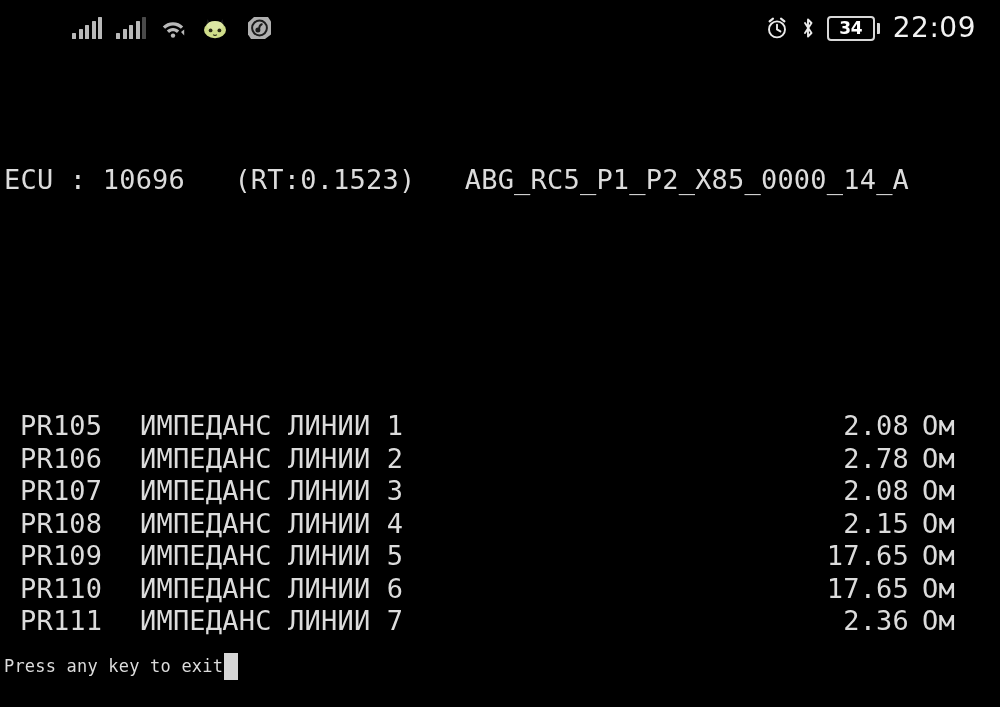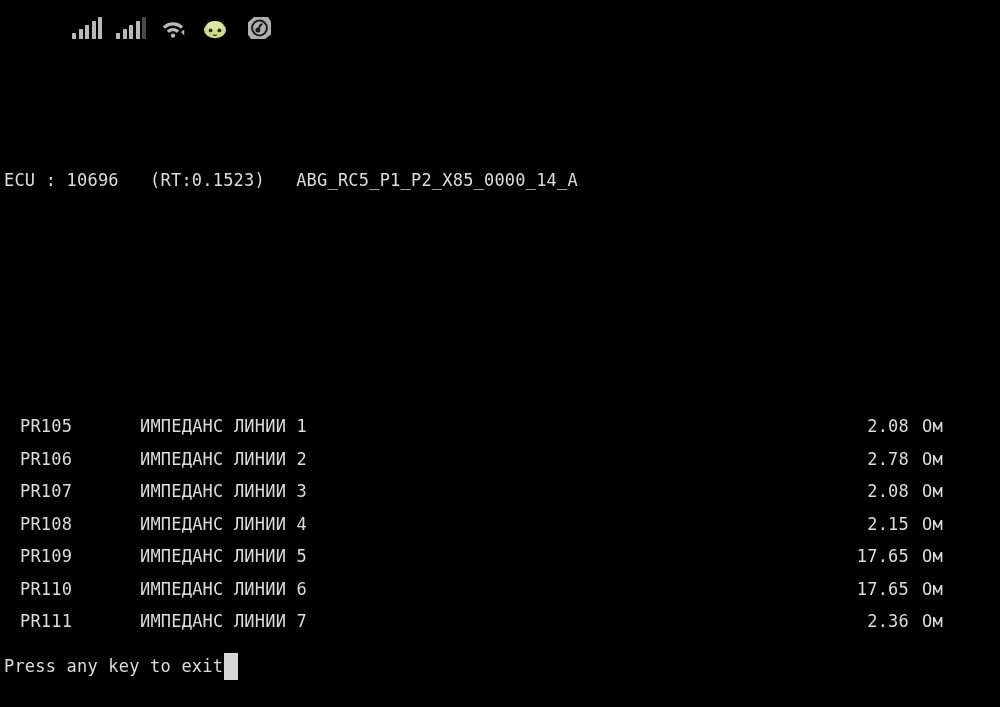--- a/index.html
+++ b/index.html
@@ -117,21 +117,21 @@
   
   #terminal {
     position: absolute;
     left: 0;
     top: 56px;
     width: 1000px;
     height: 651px;
     padding: 10px 0 0 4px;
     box-sizing: border-box;
     font-family: "DejaVu Sans Mono", monospace;
-    font-size: 17px;
+    font-size: 27px;
     line-height: 32.5px;
     letter-spacing: 0.2px;
     color: #dcdcdc;
     white-space: pre;
   }
   .line {
     height: 32.5px;
     white-space: pre;
   }
   .line.wrap {
@@ -245,20 +245,47 @@
         <svg class="app-icon" viewBox="0 0 30 26">
           <path d="M4 7.5 L10 2 L24 2 L27 6.5 L27 19.5 L21 24 L7 24 L4 19.5 Z" fill="#b0b0b0"></path>
           <circle cx="15.5" cy="13" r="7.4" fill="none" stroke="#1d1d1d" stroke-width="2"></circle>
           <path d="M15.2 13.6 q0-3.4 2.6-4.4" stroke="#1d1d1d" stroke-width="2" fill="none" stroke-linecap="round"></path>
           <circle cx="13.9" cy="15.0" r="2.5" fill="#1d1d1d"></circle>
         </svg>
       </span>
 
     </div>
 
+    <div class="status-right">
+
+      <span>
+        <svg class="alarm-icon" viewBox="0 0 24 24">
+          <circle cx="12" cy="13.4" r="8.0" fill="none" stroke="#eaeaea" stroke-width="1.9"></circle>
+          <path d="M12 8.6 L12 13.4 L15.4 15.4" stroke="#eaeaea" stroke-width="1.9" fill="none" stroke-linecap="round"></path>
+          <path d="M4.6 5.4 L8.0 2.6" stroke="#eaeaea" stroke-width="2.1" stroke-linecap="round"></path>
+          <path d="M19.4 5.4 L16.0 2.6" stroke="#eaeaea" stroke-width="2.1" stroke-linecap="round"></path>
+        </svg>
+      </span>
+
+      <span>
+        <svg class="bt-icon" viewBox="0 0 16 24">
+          <path d="M5 7 L11.5 17 L8 20.5 L8 3.5 L11.5 7 L5 17" stroke="#eaeaea" stroke-width="1.9" fill="none" stroke-linejoin="round" stroke-linecap="round"></path>
+        </svg>
+      </span>
+
+      <span class="battery">
+        <span class="battery-body">
+          <span class="battery-level">34</span>
+        </span>
+        <span class="battery-cap"></span>
+      </span>
+
+      <span id="clock">22:09</span>
+
+    </div>
   </div>
 
   <div id="terminal">
 
     <div class="line">ECU : 10696   (RT:0.1523)   ABG_RC5_P1_P2_X85_0000_14_A</div>
 
     <div class="gap"></div>
 
     <div id="param-rows"><div class="row"><span class="pid">PR105</span><span class="pname">ИМПЕДАНС ЛИНИИ 1</span><span class="pval">2.08</span><span class="punit">Ом</span></div><div class="row"><span class="pid">PR106</span><span class="pname">ИМПЕДАНС ЛИНИИ 2</span><span class="pval">2.78</span><span class="punit">Ом</span></div><div class="row"><span class="pid">PR107</span><span class="pname">ИМПЕДАНС ЛИНИИ 3</span><span class="pval">2.08</span><span class="punit">Ом</span></div><div class="row"><span class="pid">PR108</span><span class="pname">ИМПЕДАНС ЛИНИИ 4</span><span class="pval">2.15</span><span class="punit">Ом</span></div><div class="row"><span class="pid">PR109</span><span class="pname">ИМПЕДАНС ЛИНИИ 5</span><span class="pval">17.65</span><span class="punit">Ом</span></div><div class="row"><span class="pid">PR110</span><span class="pname">ИМПЕДАНС ЛИНИИ 6</span><span class="pval">17.65</span><span class="punit">Ом</span></div><div class="row"><span class="pid">PR111</span><span class="pname">ИМПЕДАНС ЛИНИИ 7</span><span class="pval">2.36</span><span class="punit">Ом</span></div></div>
 

